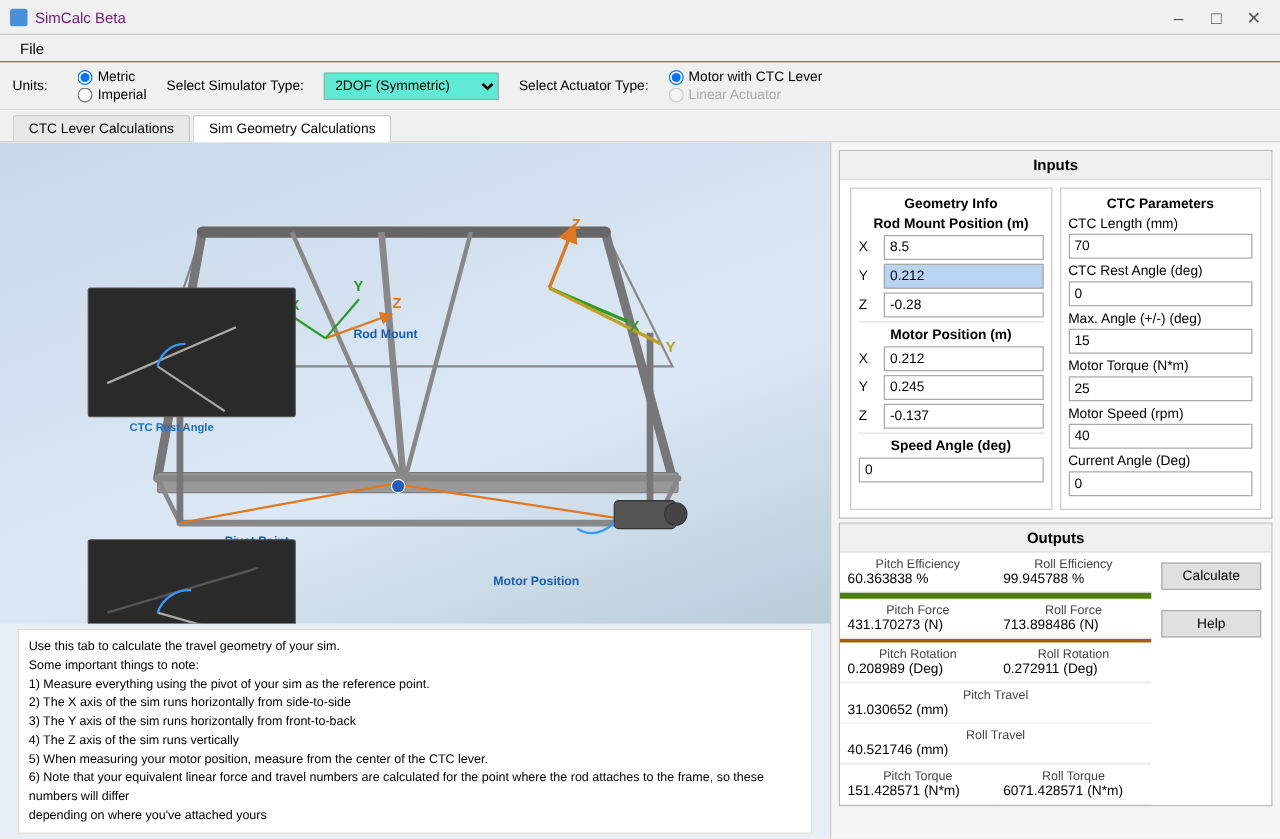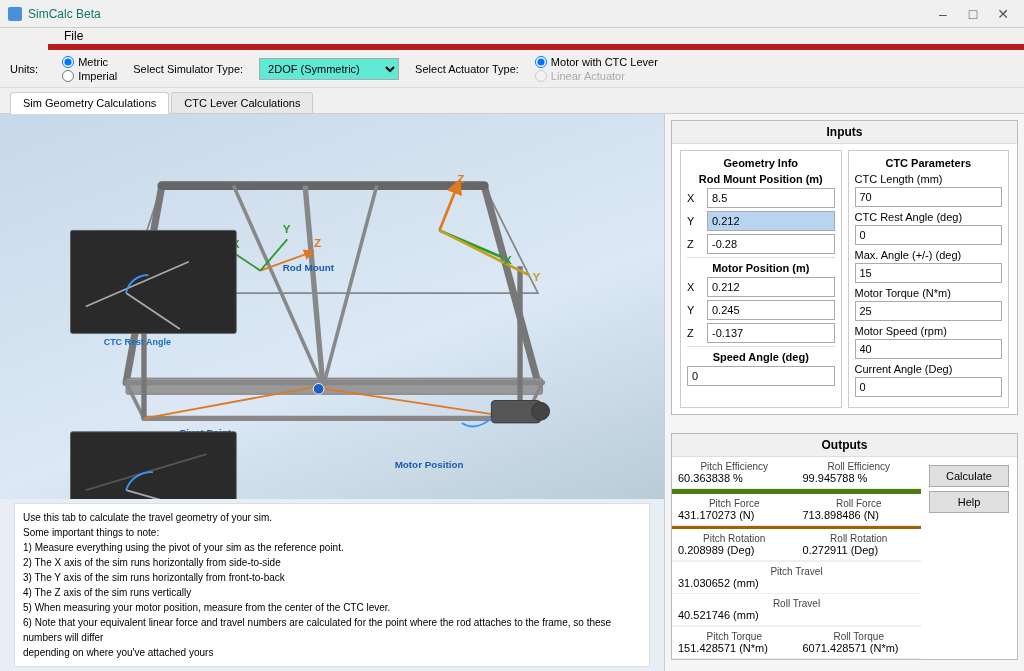--- a/index.html
+++ b/index.html
@@ -1,41 +1,41 @@
 <!DOCTYPE html>
 <html><head>
   <meta charset="utf-8">
   <style>
     * { box-sizing: border-box; margin: 0; padding: 0; }
     body { font-family: 'Segoe UI', Tahoma, Geneva, Verdana, sans-serif; font-size: 12px; background: #f0f0f0; color: #000; width: 1024px; height: 671px; overflow: hidden; }
     .title-bar { background: #f0f0f0; padding: 4px 8px; display: flex; align-items: center; justify-content: space-between; border-bottom: 1px solid #ccc; height: 28px; }
     .title-bar-left { display: flex; align-items: center; gap: 6px; }
     .title-icon { width: 14px; height: 14px; background: #4a90d9; border-radius: 2px; }
-    .title-text { font-size: 12px; color: #0f766e; }
+    .title-text { font-size: 12px; color: #701a75; }
     .title-buttons { display: flex; gap: 4px; }
     .title-btn { width: 26px; height: 20px; border: none; background: transparent; cursor: pointer; font-size: 14px; display: flex; align-items: center; justify-content: center; color: #555; }
-    .menu-bar { background: #f0f0f0; padding: 2px 8px; height: 22px; display: flex; align-items: center; border-bottom: 6px solid #b91c1c; margin-left: 48px; }
+    .menu-bar { background: #f0f0f0; padding: 2px 8px; height: 22px; display: flex; align-items: center; border-bottom: 1px solid #b91c1c; }
     .menu-item { padding: 2px 8px; cursor: pointer; font-size: 12px; }
     .toolbar { background: #f0f0f0; padding: 6px 10px; display: flex; align-items: center; gap: 16px; border-bottom: 1px solid #ddd; height: 38px; }
     .units-group { display: flex; align-items: center; gap: 24px; }
     .radio-group { display: flex; flex-direction: column; gap: 2px; }
     .radio-label { display: flex; align-items: center; gap: 4px; font-size: 11px; cursor: pointer; }
     .radio-label input { width: 12px; height: 12px; }
     .toolbar-label { font-size: 11px; }
     .toolbar-select { height: 22px; font-size: 11px; border: 1px solid #aaa; padding: 0 4px; background: #5eead4; min-width: 140px; }
     .actuator-radio { display: flex; flex-direction: column; gap: 2px; }
     .tabs-bar { background: #f0f0f0; padding: 4px 10px 0; display: flex; border-bottom: 1px solid #ccc; }
     .tab { padding: 4px 12px; border: 1px solid #ccc; border-bottom: none; background: #e8e8e8; font-size: 11px; cursor: pointer; margin-right: 2px; border-radius: 3px 3px 0 0; }
     .tab.active { background: white; border-bottom: 1px solid white; margin-bottom: -1px; }
     .main-content { display: flex; height: calc(671px - 28px - 22px - 38px - 26px); }
     .left-panel { flex: 1; background: #e8eef5; position: relative; overflow: hidden; display: flex; flex-direction: column; }
     .sim-view { flex: 1; position: relative; overflow: hidden; }
     .info-text { background: white; margin: 4px 14px; padding: 6px 8px; font-size: 10px; line-height: 1.5; border: 1px solid #ddd; }
     .right-panel { width: 360px; background: #f5f5f5; border-left: 1px solid #ccc; display: flex; flex-direction: column; gap: 0; padding: 6px; }
-    .panel-box { border: 1px solid #bbb; background: white; margin-bottom: 18px; }
+    .panel-box { border: 1px solid #bbb; background: white; margin-bottom: 3px; }
     .panel-title { text-align: center; font-weight: bold; font-size: 12px; padding: 4px; background: #f0f0f0; border-bottom: 1px solid #ddd; }
     .panel-content { padding: 6px 8px; }
     .sub-panel { border: 1px solid #ccc; padding: 6px; }
     .sub-title { text-align: center; font-size: 11px; font-weight: bold; margin-bottom: 4px; }
     .field-row { display: flex; align-items: center; gap: 4px; margin-bottom: 3px; }
     .field-label { font-size: 11px; min-width: 16px; }
     .field-input { height: 20px; border: 1px solid #aaa; font-size: 11px; padding: 0 4px; width: 100%; background: white; }
     .field-input.selected { background: #b8d4f0; }
     .group-title { font-size: 11px; font-weight: bold; text-align: center; margin-bottom: 3px; border-top: 1px solid #ddd; padding-top: 4px; }
     .ctc-field { margin-bottom: 4px; }
@@ -93,25 +93,25 @@
       <span>Motor with CTC Lever</span>
     </label>
     <label class="radio-label">
       <input type="radio" name="actuator" disabled="" style="">
       <span style="color:#aaa;">Linear Actuator</span>
     </label>
   </div>
 </div>
 
 <div class="tabs-bar">
+  <div class="tab">
+    <span>CTC Lever Calculations</span>
+  </div>
   <div class="tab active">
     <span>Sim Geometry Calculations</span>
-  </div>
-  <div class="tab">
-    <span>CTC Lever Calculations</span>
   </div>
 </div>
 
 <div class="main-content">
 
   <div class="left-panel">
     <div class="sim-view">
       
       <svg width="100%" height="100%" viewBox="0 0 620 430" style="background: linear-gradient(160deg, #c8d8e8 0%, #dce8f5 60%, #b8ccd8 100%);">
 
@@ -351,21 +351,21 @@
             </div>
             <div class="output-cell">
               <div class="output-cell-title">Roll Torque</div>
               <div class="output-value">
                 <span>6071.428571</span> <span>(N*m)</span>
               </div>
             </div>
           </div>
         </div>
 
-        <div style="display:flex; flex-direction:column; gap:4px; padding:8px;">
+        <div style="display:flex; flex-direction:column; gap:16px; padding:8px;">
           <button class="calc-btn">Calculate</button>
           <button class="calc-btn">Help</button>
         </div>
       </div>
     </div>
 
   </div>
 </div>
 
 </body></html>

